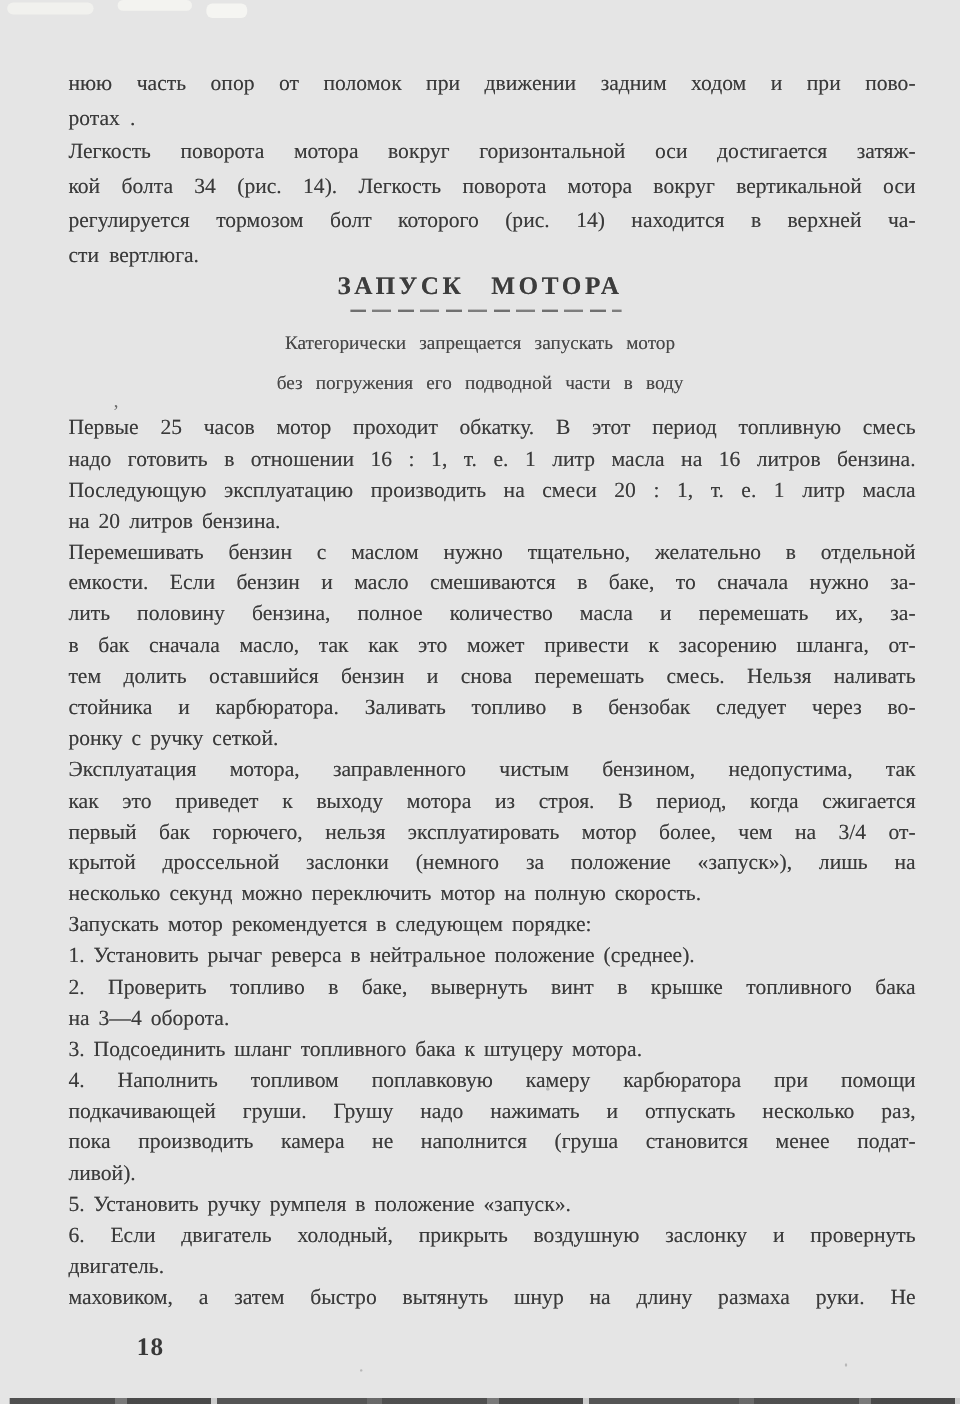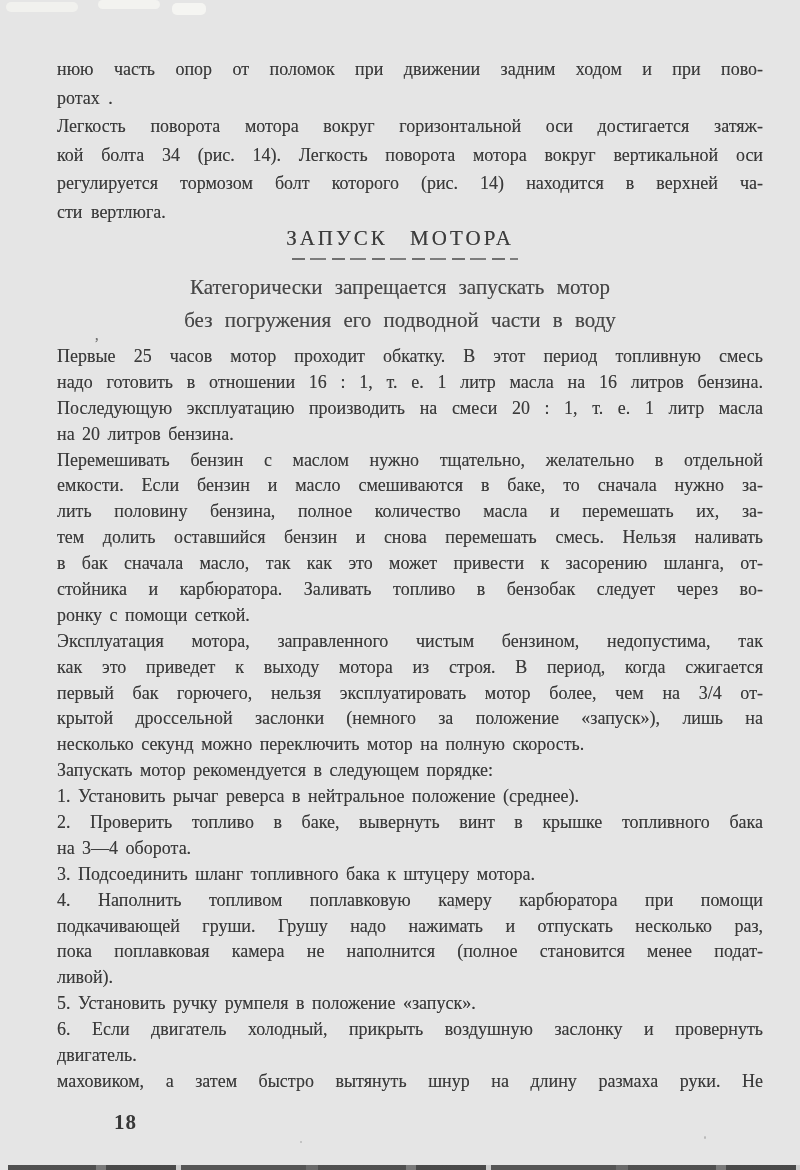--- a/index.html
+++ b/index.html
@@ -30,21 +30,21 @@
   }
   .intro .line { height: 28.6px; line-height: 28.6px; word-spacing: 4px; }
   .line.just { white-space: normal; text-align: justify; text-align-last: justify; }
 
   .heading {
     position: absolute;
     top: 226px; left: 0; right: 0;
     margin: 0;
     text-align: center;
     font-size: 21px;
-    font-weight: 400;
+    font-weight: 700;
     letter-spacing: 3px;
     word-spacing: 14px;
     color: #3c3c3c;
     text-shadow: 0 0 0.5px rgba(60,60,60,0.6);
   }
   .heading-underline {
     position: absolute;
     top: 258px;
     left: 50%;
     width: 226px;
@@ -52,21 +52,21 @@
     height: 2px;
     background: repeating-linear-gradient(90deg,
       #5a5a5a 0 13px, transparent 13px 18px,
       #6b6b6b 18px 34px, transparent 34px 40px);
     opacity: 0.85;
   }
   .warning { position: absolute; top: 271px; left: 0; right: 0; }
   .warning .line {
     height: 32.5px; line-height: 32.5px;
     text-align: center;
-    font-size: 21px;
+    font-size: 16px;
     word-spacing: 7px;
     color: #474747;
   }
   .stray-mark {
     position: absolute;
     left: 94px; top: 326px;
     font-size: 16px;
     color: #6a6a6a;
   }
   .speck { position: absolute; background: #9a9a9a; border-radius: 50%; opacity: .6; }
@@ -123,37 +123,37 @@
   <div class="stray-mark">‚</div>
 
   <div class="textblock" id="body-block" style="top:344px">
       <div class="line just">Первые 25 часов мотор проходит обкатку. В этот период топливную смесь</div>
       <div class="line just">надо готовить в отношении 16 : 1, т. е. 1 литр масла на 16 литров бензина.</div>
       <div class="line just">Последующую эксплуатацию производить на смеси 20 : 1, т. е. 1 литр масла</div>
       <div class="line">на 20 литров бензина.</div>
       <div class="line just">Перемешивать бензин с маслом нужно тщательно, желательно в отдельной</div>
       <div class="line just">емкости. Если бензин и масло смешиваются в баке, то сначала нужно за-</div>
       <div class="line just">лить половину бензина, полное количество масла и перемешать их, за-</div>
+      <div class="line just">в бак сначала масло, так как это может привести к засорению шланга, от-</div>
       <div class="line just">тем долить оставшийся бензин и снова перемешать смесь. Нельзя наливать</div>
-      <div class="line just">в бак сначала масло, так как это может привести к засорению шланга, от-</div>
       <div class="line just">стойника и карбюратора. Заливать топливо в бензобак следует через во-</div>
-      <div class="line">ронку с помощи сеткой.</div>
+      <div class="line">ронку с ручку сеткой.</div>
       <div class="line just">Эксплуатация мотора, заправленного чистым бензином, недопустима, так</div>
       <div class="line just">как это приведет к выходу мотора из строя. В период, когда сжигается</div>
       <div class="line just">первый бак горючего, нельзя эксплуатировать мотор более, чем на 3/4 от-</div>
       <div class="line just">крытой дроссельной заслонки (немного за положение «запуск»), лишь на</div>
       <div class="line">несколько секунд можно переключить мотор на полную скорость.</div>
       <div class="line">Запускать мотор рекомендуется в следующем порядке:</div>
       <div class="line">1. Установить рычаг реверса в нейтральное положение (среднее).</div>
       <div class="line just">2. Проверить топливо в баке, вывернуть винт в крышке топливного бака</div>
       <div class="line">на 3—4 оборота.</div>
       <div class="line">3. Подсоединить шланг топливного бака к штуцеру мотора.</div>
       <div class="line just">4. Наполнить топливом поплавковую камеру карбюратора при помощи</div>
       <div class="line just">подкачивающей груши. Грушу надо нажимать и отпускать несколько раз,</div>
-      <div class="line just">пока поплавковая камера не наполнится (полное становится менее подат-</div>
+      <div class="line just">пока производить камера не наполнится (груша становится менее подат-</div>
       <div class="line">ливой).</div>
       <div class="line">5. Установить ручку румпеля в положение «запуск».</div>
       <div class="line just">6. Если двигатель холодный, прикрыть воздушную заслонку и провернуть</div>
       <div class="line">двигатель.</div>
       <div class="line just">маховиком, а затем быстро вытянуть шнур на длину размаха руки. Не</div>
     </div>
 
   <div class="speck p1"></div>
   <div class="speck p2"></div>
   <div class="speck p3"></div>

